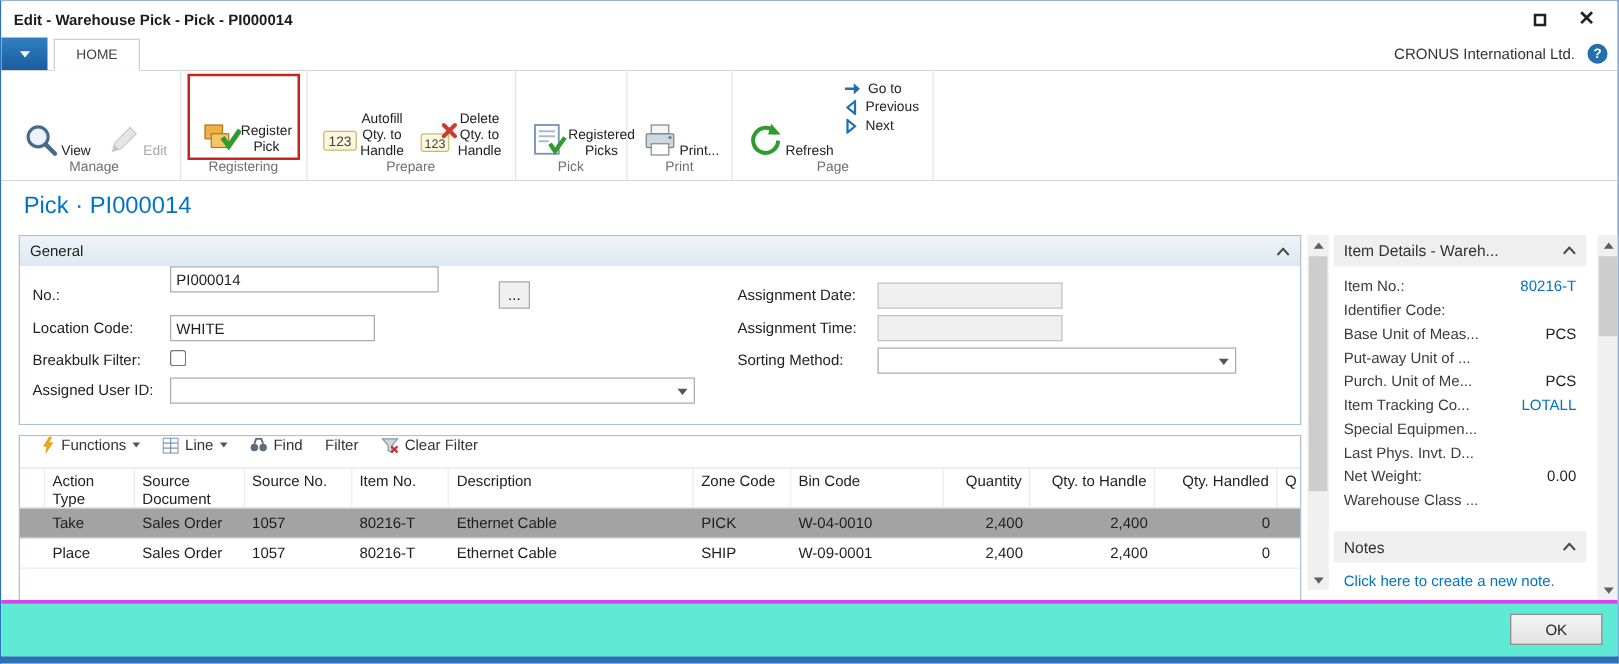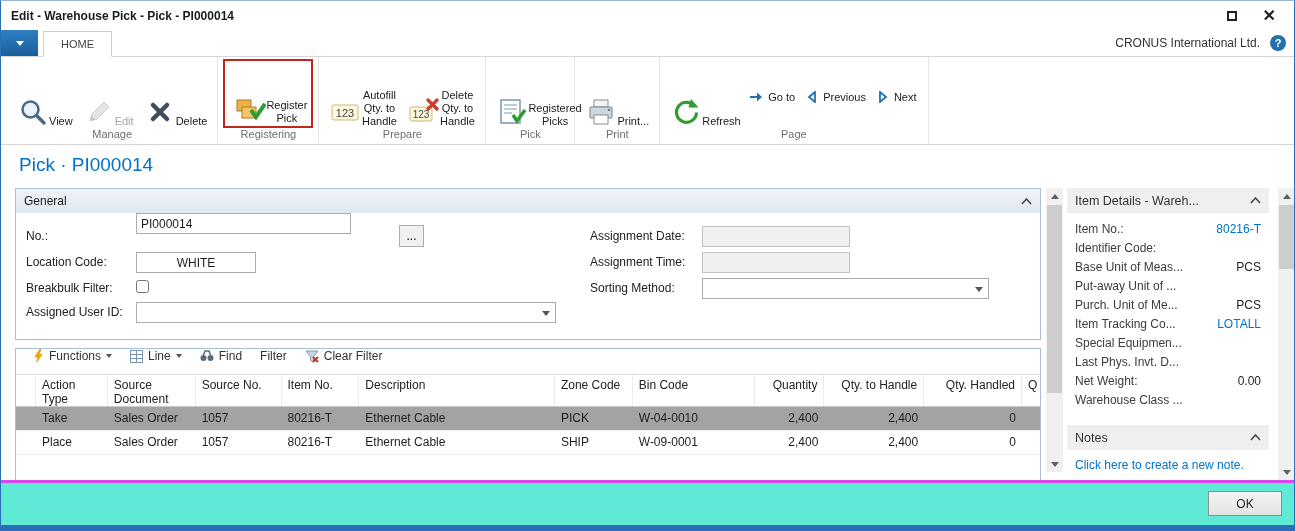--- a/index.html
+++ b/index.html
@@ -30,21 +30,21 @@
   .rb-group { display:flex; flex-direction:column; padding:2px 5px 0; border-right:1px solid #e4e4e4; }
   .rb-buttons { display:flex; align-items:stretch; flex:1; }
   .rb-group-label { text-align:center; font-size:11px; color:#6f6f6f; height:16px; line-height:13px; }
   .rb-big { max-width:78px; min-width:46px; padding:3px 5px 0; display:flex; flex-direction:row; align-items:flex-end; cursor:pointer; }
   .rb-big .icon32 { width:32px; height:32px; flex:none; }
   .rb-big .lbl { font-size:11px; line-height:13px; text-align:center; color:#222; margin-top:2px; }
   .rb-big.disabled { cursor:default; }
   .rb-big.disabled .lbl { color:#a6a6a6; }
   .rb-big.disabled .icon32 { opacity:.5; }
   .register-wrap { border:2px solid #c4261d; padding:1px 4px; display:flex; }
-  .page-stack { display:flex; flex-direction:row; gap:3px; padding:6px 2px 0; }
+  .page-stack { display:flex; flex-direction:column; gap:3px; padding:6px 2px 0; }
   .rb-small { display:flex; align-items:center; gap:5px; font-size:11px; color:#222; padding:0 4px; cursor:pointer; white-space:nowrap; }
 
   
   .page-title-bar { height:35px; padding:9px 0 0 18px; background:#fff; }
   .page-title { font-size:19px; color:#0073c6; }
 
   
   .content-body { position:relative; height:300px; background:#fff; }
   .main-col { position:absolute; left:14px; top:8px; width:1026px; }
 
@@ -132,26 +132,20 @@
           </svg>
           <div class="lbl">View</div>
         </div>
         <div class="rb-big disabled">
           <svg class="icon32" viewBox="0 0 32 32">
             <polygon points="7,25 9,18 21,6 26,11 14,23" fill="#cccccc" stroke="#9b9b9b"></polygon>
             <polygon points="7,25 12.5,23.8 8.2,19.5" fill="#8f8f8f"></polygon>
           </svg>
           <div class="lbl">Edit</div>
         </div>
-        <div class="rb-big">
-          <svg class="icon32" viewBox="0 0 32 32">
-            <path d="M9 9 L23 23 M23 9 L9 23" stroke="#3f4e5e" stroke-width="4.5" stroke-linecap="round"></path>
-          </svg>
-          <div class="lbl">Delete</div>
-        </div>
       </div>
       <div class="rb-group-label">Manage</div>
     </div>
 
     <div class="rb-group">
       <div class="rb-buttons">
         <div class="register-wrap">
           <div class="rb-big">
             <svg class="icon32" viewBox="0 0 32 32">
               <rect x="3" y="7" width="14" height="11" fill="#efb048" stroke="#ad7a22"></rect>
@@ -268,21 +262,21 @@
                 <polyline points="1,6 5.5,1 10,6" fill="none" stroke="#4a4a4a" stroke-width="1.6"></polyline>
               </svg>
           </span>
         </div>
         <div class="gen-body">
           <span class="fld-label" style="left:10px; top:16px;">No.:</span>
           <input class="txt" style="left: 120px; top: 0; width: 215px;" value="PI000014">
           <button class="assist-btn" style="left:383px; top:12px;">...</button>
 
           <span class="fld-label" style="left:10px; top:42px;">Location Code:</span>
-          <input class="txt" style="left: 120px; top: 39px; width: 120px; text-align: center;" value="WHITE">
+          <input class="txt" style="left: 120px; top: 39px; width: 164px;" value="WHITE">
 
           <span class="fld-label" style="left:10px; top:68px;">Breakbulk Filter:</span>
           <input type="checkbox" class="chk" style="left: 120px; top: 67px;">
 
           <span class="fld-label" style="left:10px; top:92px;">Assigned User ID:</span>
           <div class="combo" style="left:120px; top:89px; width:420px;">
             <span class="combo-caret"></span>
           </div>
 
           <span class="fld-label" style="left:574px; top:16px;">Assignment Date:</span>

